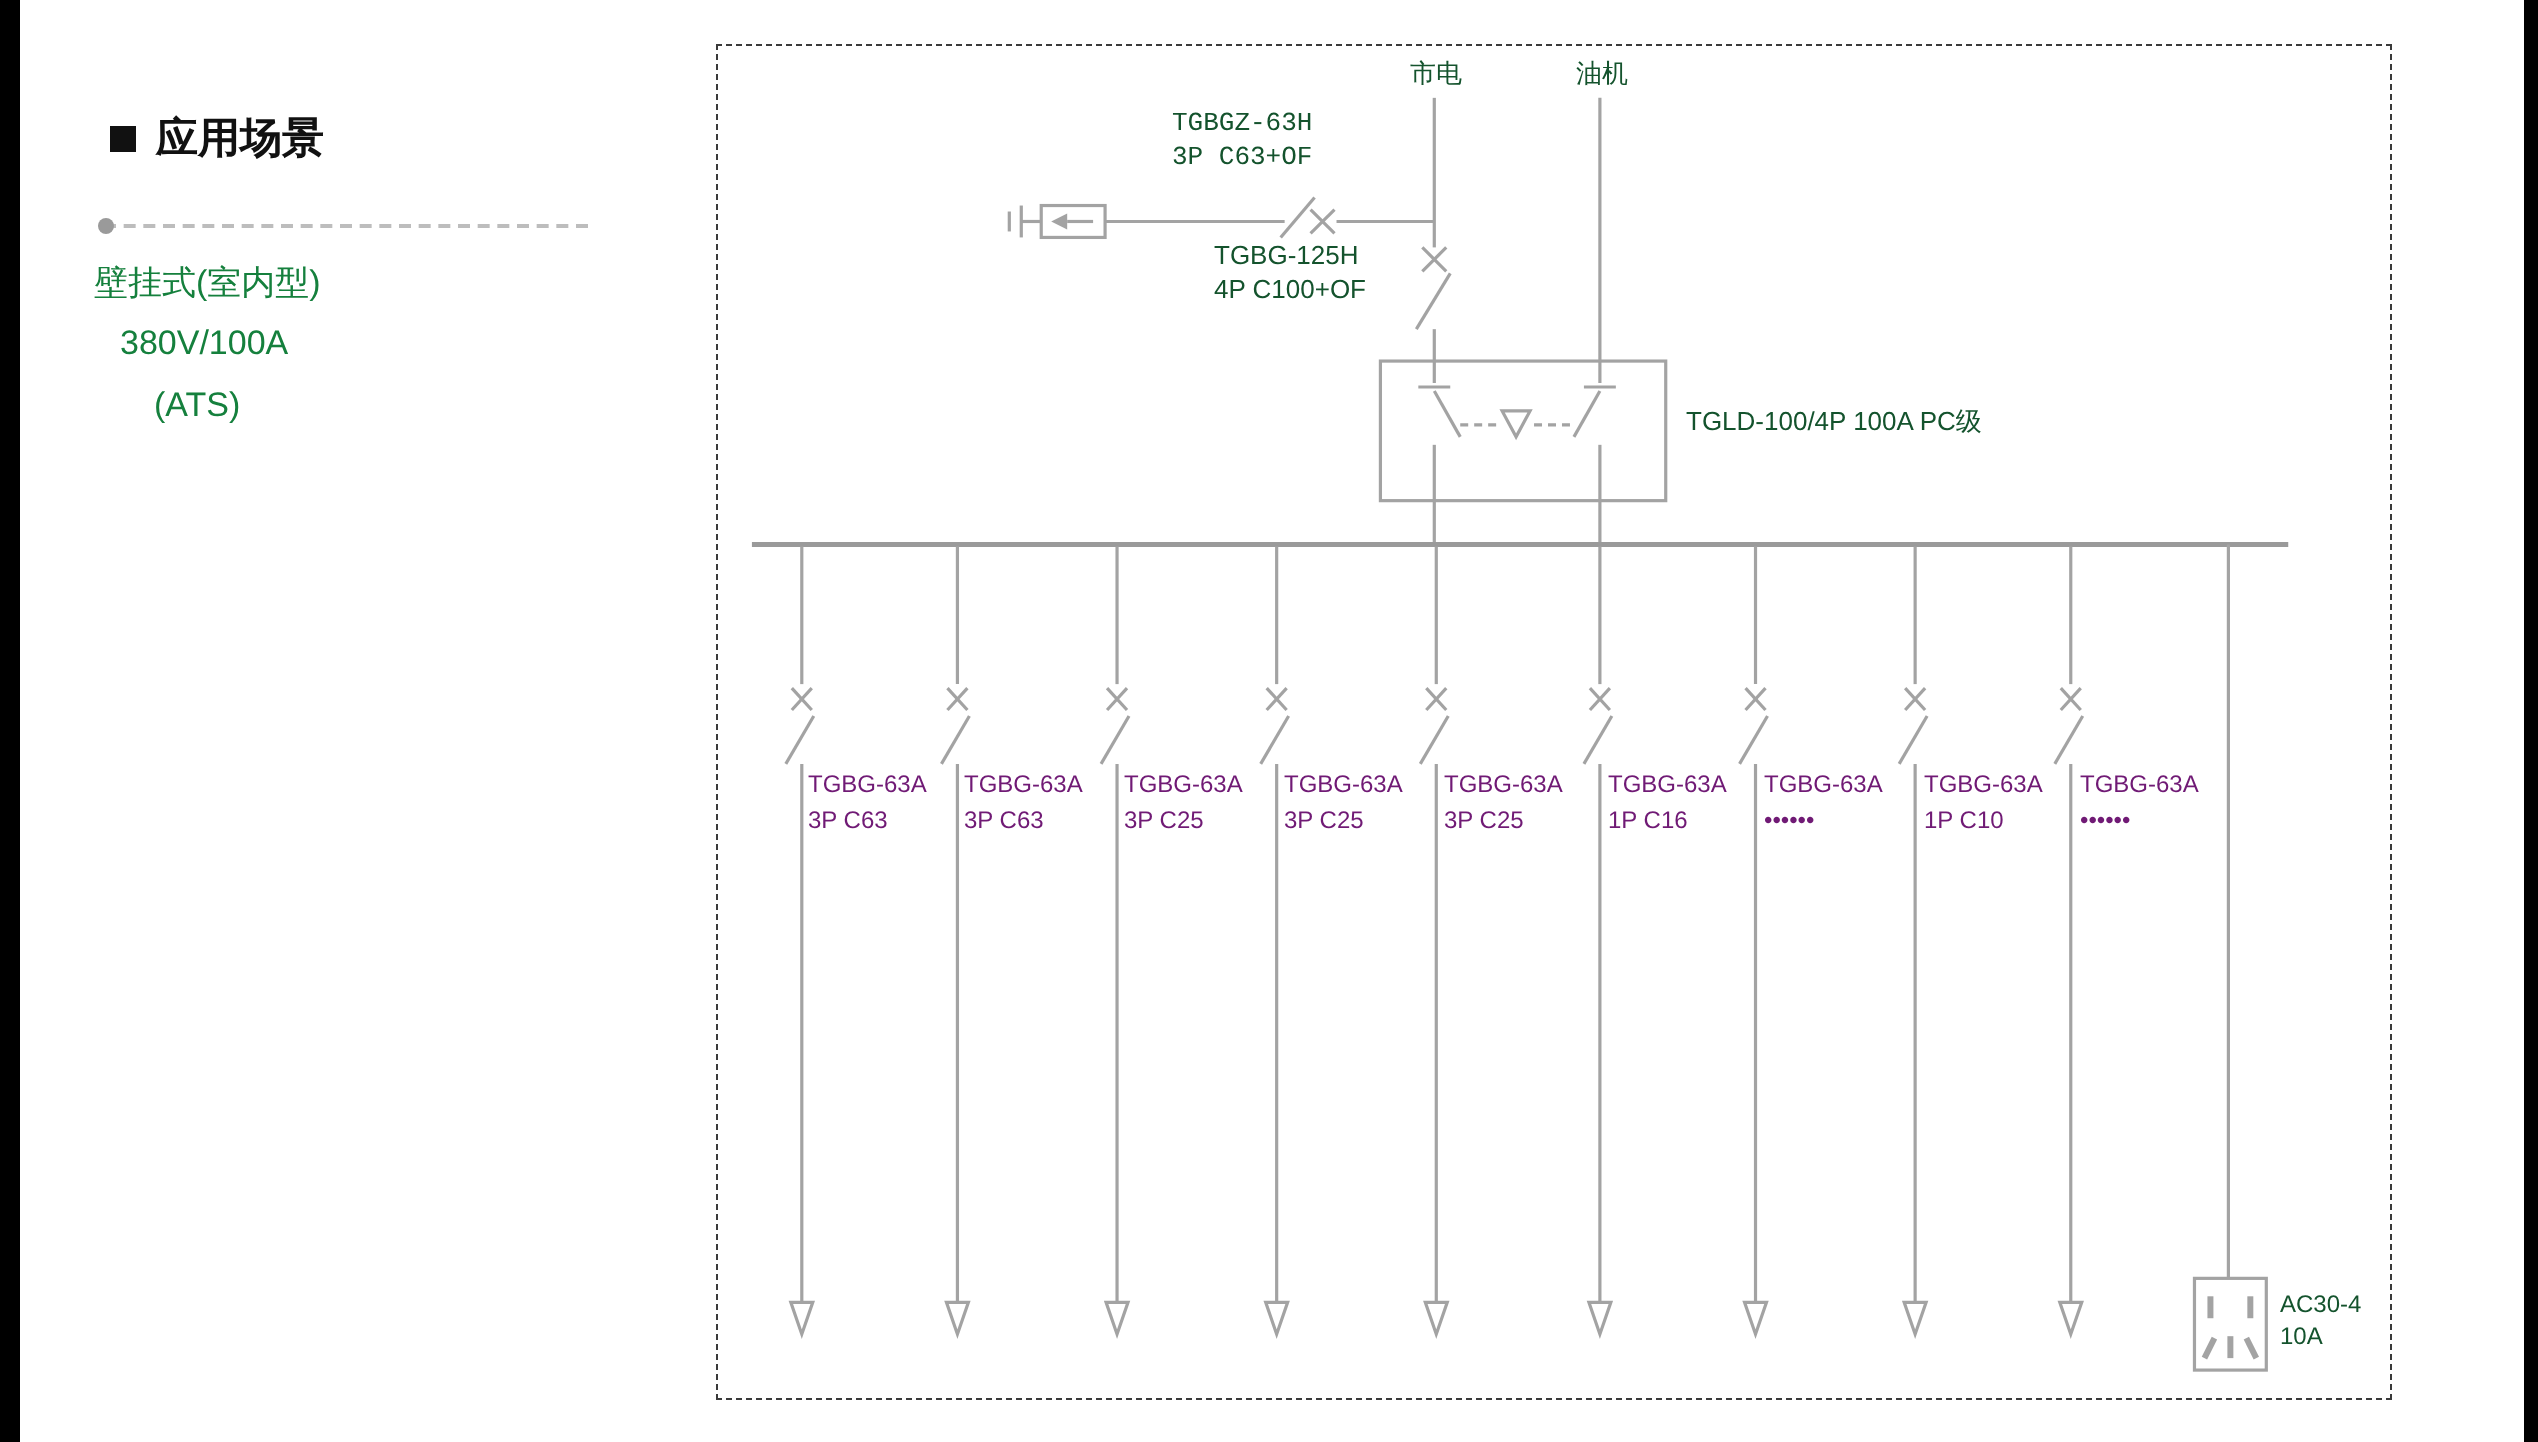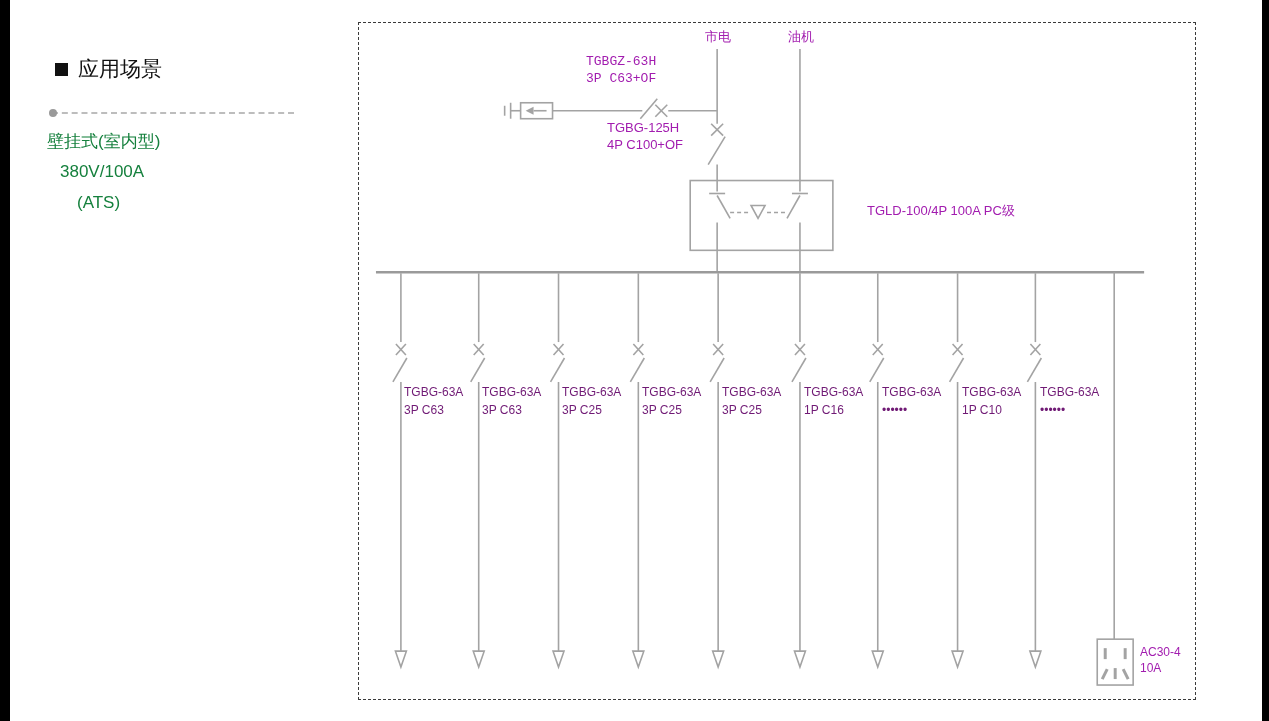--- a/index.html
+++ b/index.html
@@ -3,35 +3,35 @@
 <meta charset="utf-8">
 <style>
   html,body{margin:0;padding:0;background:#fff;}
   .page{position:relative;width:1269px;height:721px;background:#fff;overflow:hidden;
         font-family:"Liberation Sans","DejaVu Sans",sans-serif;color:#222;}
   .edge{position:absolute;top:0;height:100%;background:#000;}
   .edge-left{left:0;width:10px;}
   .edge-right{right:0;width:7px;}
 
   
-  .lp-heading{position:absolute;left:55px;top:55px;font-size:21px;font-weight:normal;color:#111;
+  .lp-heading{position:absolute;left:55px;top:55px;font-size:21px;font-weight:bold;color:#111;
               display:flex;align-items:center;white-space:nowrap;text-align:right;}
   .lp-square{display:inline-block;width:13px;height:13px;background:#111;margin-right:10px;}
   .lp-divider{position:absolute;left:52px;top:112px;width:242px;height:0;border-top:2px dashed #bdbdbd;}
   .lp-dot{position:absolute;left:-3px;top:-5px;width:8px;height:8px;border-radius:50%;background:#9a9a9a;}
   .lp-line{position:absolute;font-size:17px;color:#15803d;white-space:nowrap;}
   .lp1{left:47px;top:130px;}
   .lp2{left:60px;top:162px;}
   .lp3{left:77px;top:193px;}
 
   
   .diagram{position:absolute;left:358px;top:22px;width:838px;height:678px;
            border:1.5px dashed #3a3a3a;box-sizing:border-box;}
   .diagram svg{position:absolute;left:0;top:0;width:100%;height:100%;display:block;}
-  .dlabel{position:absolute;font-size:13px;color:#a21caf;line-height:1.32;white-space:nowrap;}
+  .dlabel{position:absolute;font-size:13px;color:#14532d;line-height:1.32;white-space:nowrap;}
   .center{transform:translateX(-50%);}
   .small{font-size:12px;}
   .feeder-label{position:absolute;top:360px;font-size:12px;color:#701a75;line-height:1.5;white-space:nowrap;}
 </style>
 </head>
 <body>
 
 <div class="page">
   <div class="edge edge-left"></div>
   <div class="edge edge-right"></div>
@@ -190,21 +190,21 @@
     <div class="dlabel" style="left:227px;top:30px;font-family:Liberation Mono, monospace;">
       <div>TGBGZ-63H</div>
       <div>3P C63+OF</div>
     </div>
 
     <div class="dlabel" style="left:248px;top:96px;">
       <div>TGBG-125H</div>
       <div>4P C100+OF</div>
     </div>
 
-    <div class="dlabel" style="left:508px;top:179px;">TGLD-100/4P 100A PC级</div>
+    <div class="dlabel" style="left:484px;top:179px;">TGLD-100/4P 100A PC级</div>
 
     <div class="dlabel small" style="left:781px;top:622px;">
       <div>AC30-4</div>
       <div>10A</div>
     </div>
 
     <div id="feeder-labels">
         <div class="feeder-label" style="left: 45px;">
           <div>TGBG-63A</div>
           <div>3P C63</div>

